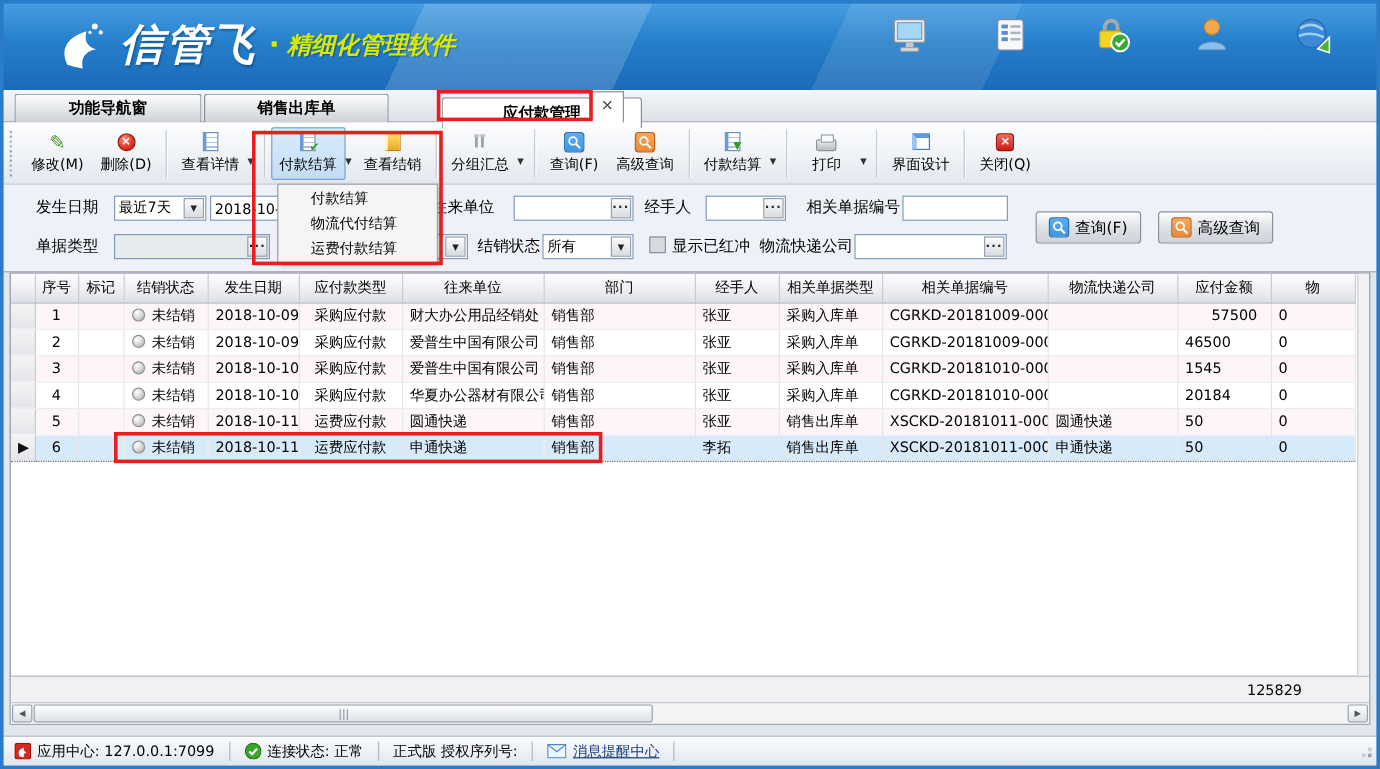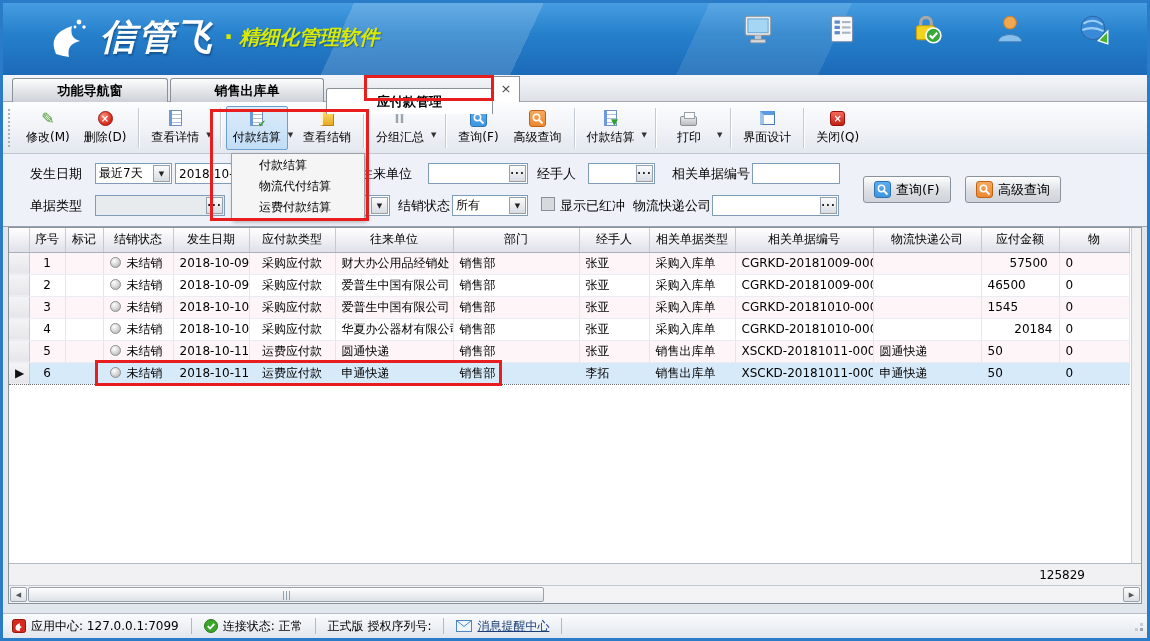--- a/index.html
+++ b/index.html
@@ -21,21 +21,21 @@
   .topnav { position:absolute; right:14px; top:12px; display:flex; }
   .navitem { width:84px; display:flex; flex-direction:column; align-items:center; cursor:pointer;gap:44px; }
   .navitem svg { width:34px; height:34px; }
   .navitem .nlabel { margin-top:3px; color:#fff; font-weight:bold; font-size:12px; text-shadow:0 1px 2px rgba(0,30,70,.5); white-space:nowrap; }
 
   
   .tabbar { position:absolute; left:0; top:75px; width:1150px; height:27px;
     background:linear-gradient(180deg,#f4f6f9,#dde1e7); border-bottom:1px solid #a2a8b2; }
   .tab { position:absolute; top:3px; height:24px; line-height:23px; text-align:center; font-weight:bold; font-size:13px;
     background:linear-gradient(180deg,#fdfdfd,#e4e6ea 50%,#cdd1d7); border:1px solid #8a9098; border-bottom:none; border-radius:3px 3px 0 0; cursor:pointer; }
-  .tab.active { top:13px; height:26px; line-height:25px; background:#fff; z-index:2; }
+  .tab.active { top:6px; height:26px; line-height:25px; background:#fff; z-index:2;margin-left:42px; }
   .tab-close { position:absolute; top:1px; left:493px; width:27px; height:26px; background:#fff; border:1px solid #8a9098; border-bottom:none; border-left:none;
     text-align:center; line-height:24px; font-size:13px; color:#444; cursor:pointer; z-index:2; }
 
   
   .toolbar { position:absolute; left:0; top:102px; width:1150px; height:52px;
     background:linear-gradient(180deg,#fdfdfe,#eef1f6 60%,#e3e8ef); border-bottom:1px solid #c2c8d2; display:flex; align-items:center; padding-left:6px; }
   .tgrip { width:5px; height:38px; border-left:2px dotted #aab2bc; margin:0 6px 0 2px; }
   .tsep { width:1px; height:40px; background:#c4cad2; box-shadow:1px 0 0 #fff; margin:0 5px; }
   .tbtn-group { display:flex; align-items:center; }
   .tbtn { display:flex; flex-direction:column; align-items:center; justify-content:center; min-width:56px; height:44px; padding:2px 6px;
@@ -476,21 +476,21 @@
               <td style="text-align: center;"></td>
               <td style="text-align: left;"><span class="sphere"></span>未结销</td>
               <td style="text-align: center;">2018-10-10</td>
               <td style="text-align: center;">采购应付款</td>
               <td style="text-align: left;">华夏办公器材有限公司</td>
               <td style="text-align: left;">销售部</td>
               <td style="text-align: left;">张亚</td>
               <td style="text-align: left;">采购入库单</td>
               <td style="text-align: left;">CGRKD-20181010-0004</td>
               <td style="text-align: left;"></td>
-              <td style="text-align: right;">20184</td>
+              <td style="text-align: left;">20184</td>
               <td style="text-align: left;">0</td>
             </tr>
             <tr>
               <td class="selcell" style="text-align: center;"></td>
               <td style="text-align: center;">5</td>
               <td style="text-align: center;"></td>
               <td style="text-align: left;"><span class="sphere"></span>未结销</td>
               <td style="text-align: center;">2018-10-11</td>
               <td style="text-align: center;">运费应付款</td>
               <td style="text-align: left;">圆通快递</td>

